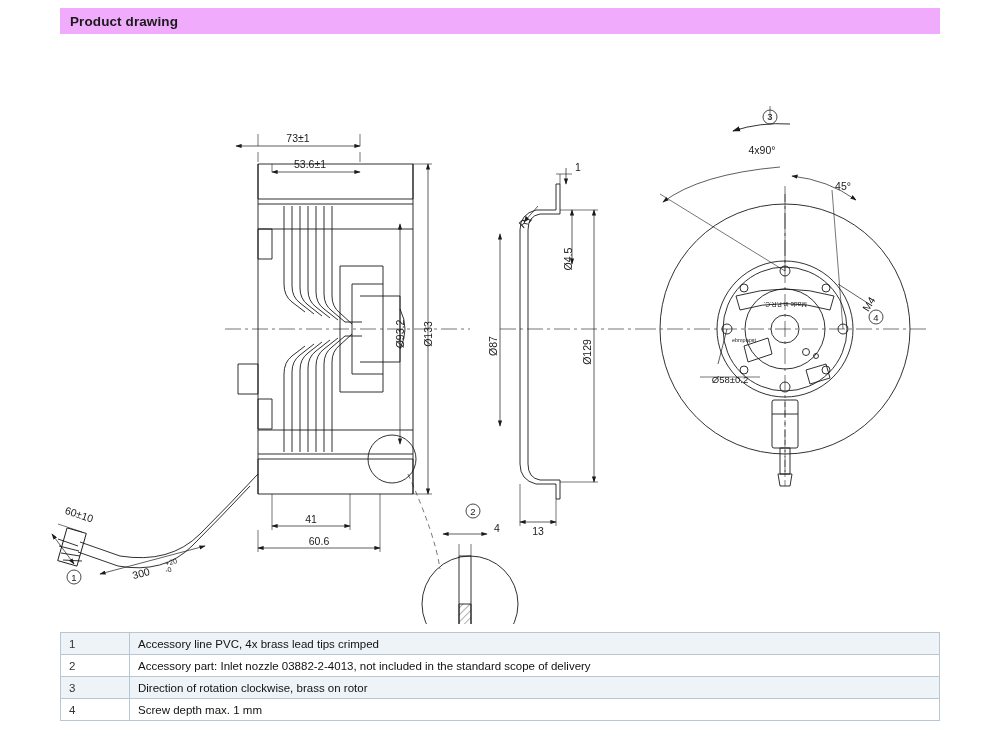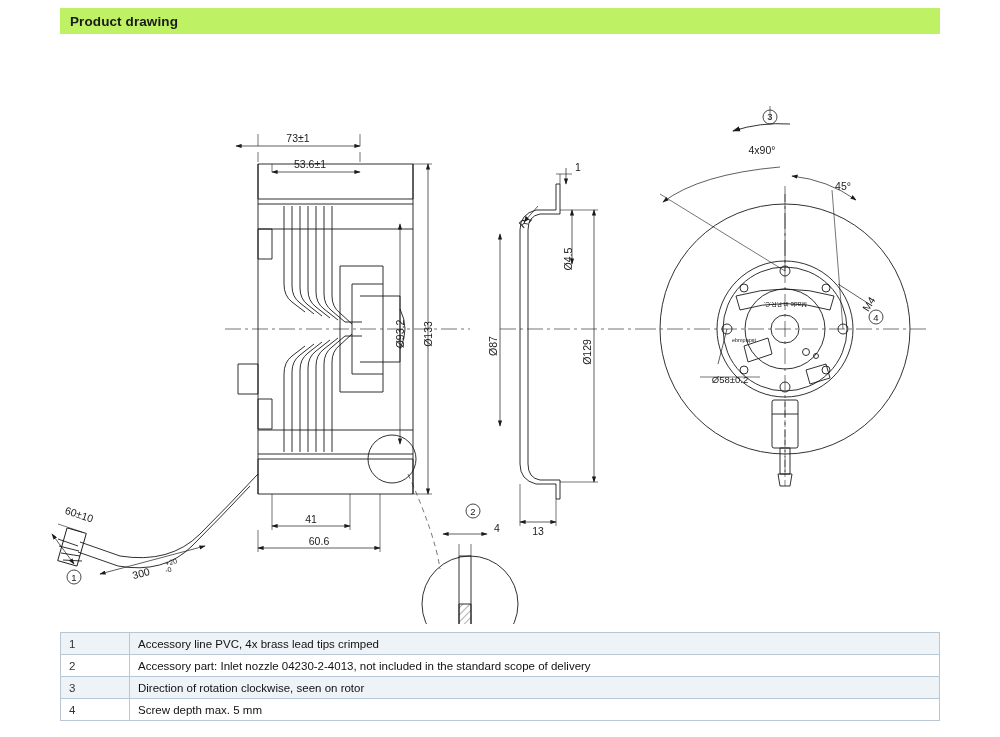--- a/index.html
+++ b/index.html
@@ -2,21 +2,21 @@
 <html><head>
 <meta charset="utf-8">
 <style>
   html,body{margin:0;padding:0;background:#ffffff;}
   body{width:1000px;height:737px;position:relative;font-family:"Liberation Sans",sans-serif;color:#000;}
   .page{position:relative;width:1000px;height:737px;overflow:hidden;}
 
   
   .header{
     position:absolute;left:60px;top:8px;width:880px;height:26px;
-    background:#bef264;display:flex;align-items:center;
+    background:#f0abfc;display:flex;align-items:center;
   }
   .header-title{
     font-size:13.5px;font-weight:bold;color:#1a1a1a;padding-left:10px;letter-spacing:0.1px;
   }
 
   
   .canvas{position:absolute;left:0;top:34px;width:1000px;height:590px;}
   .canvas svg{display:block;}
 
   
@@ -267,26 +267,26 @@
   </div>
 
   <table class="notes">
     <tbody>
       <tr>
         <td class="num">1</td>
         <td>Accessory line PVC, 4x brass lead tips crimped</td>
       </tr>
       <tr>
         <td class="num">2</td>
-        <td>Accessory part: Inlet nozzle 04230-2-4013, not included in the standard scope of delivery</td>
+        <td>Accessory part: Inlet nozzle 03882-2-4013, not included in the standard scope of delivery</td>
       </tr>
       <tr>
         <td class="num">3</td>
-        <td>Direction of rotation clockwise, seen on rotor</td>
+        <td>Direction of rotation clockwise, brass on rotor</td>
       </tr>
       <tr>
         <td class="num">4</td>
-        <td>Screw depth max. 5 mm</td>
+        <td>Screw depth max. 1 mm</td>
       </tr>
     </tbody>
   </table>
 
 </div>
 
 </body></html>

